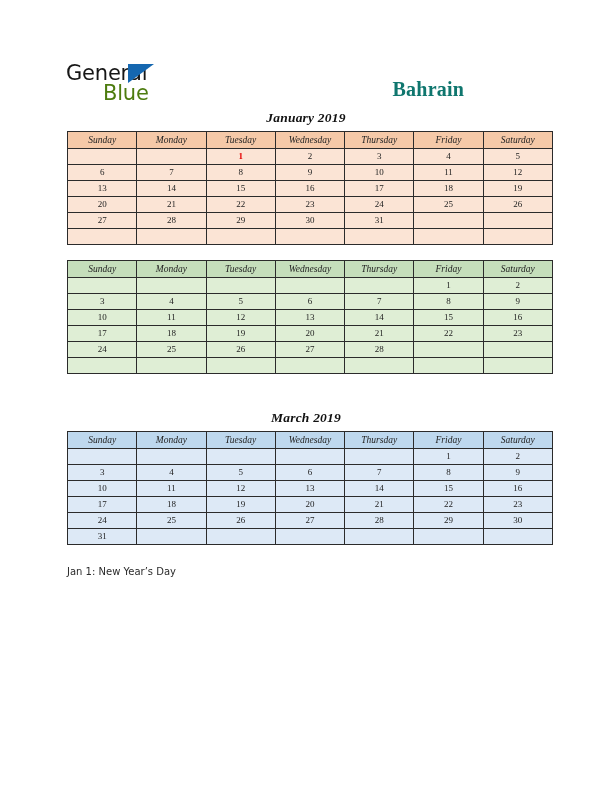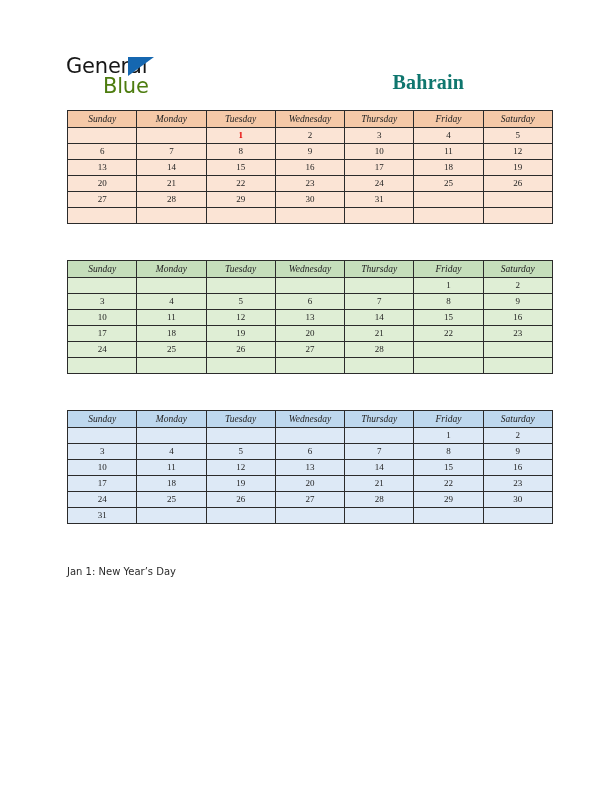--- a/index.html
+++ b/index.html
@@ -13,21 +13,21 @@
     position: relative;
     font-family: "Liberation Sans", sans-serif;
     color: #222222;
     overflow: hidden;
   }
 
   
   .page-header {
     position: absolute;
     left: 0;
-    top: 4px;
+    top: 11px;
     width: 532px;
     height: 105px;
   }
   .logo {
     position: absolute;
     left: 66px;
     top: 50px;
     width: 180px;
     height: 50px;
   }
@@ -155,20 +155,21 @@
   <div class="logo">
     <span class="logo-general">General</span>
     <span class="logo-triangle"></span>
     <span class="logo-blue">Blue</span>
   </div>
 
   <div class="country-title">Bahrain</div>
 </div>
 
 <div class="month-block" id="month-0">
+  <div class="month-title">January 2019</div>
   <table class="cal theme-peach">
     <thead>
         <tr>
           <th>Sunday</th>
           <th>Monday</th>
           <th>Tuesday</th>
           <th>Wednesday</th>
           <th>Thursday</th>
           <th>Friday</th>
           <th>Saturday</th>
@@ -299,20 +300,21 @@
           <td></td>
           <td></td>
           <td></td>
           <td></td>
         </tr>
       </tbody>
   </table>
 </div>
 
 <div class="month-block" id="month-2">
+  <div class="month-title">March 2019</div>
   <table class="cal theme-blue">
     <thead>
         <tr>
           <th>Sunday</th>
           <th>Monday</th>
           <th>Tuesday</th>
           <th>Wednesday</th>
           <th>Thursday</th>
           <th>Friday</th>
           <th>Saturday</th>

